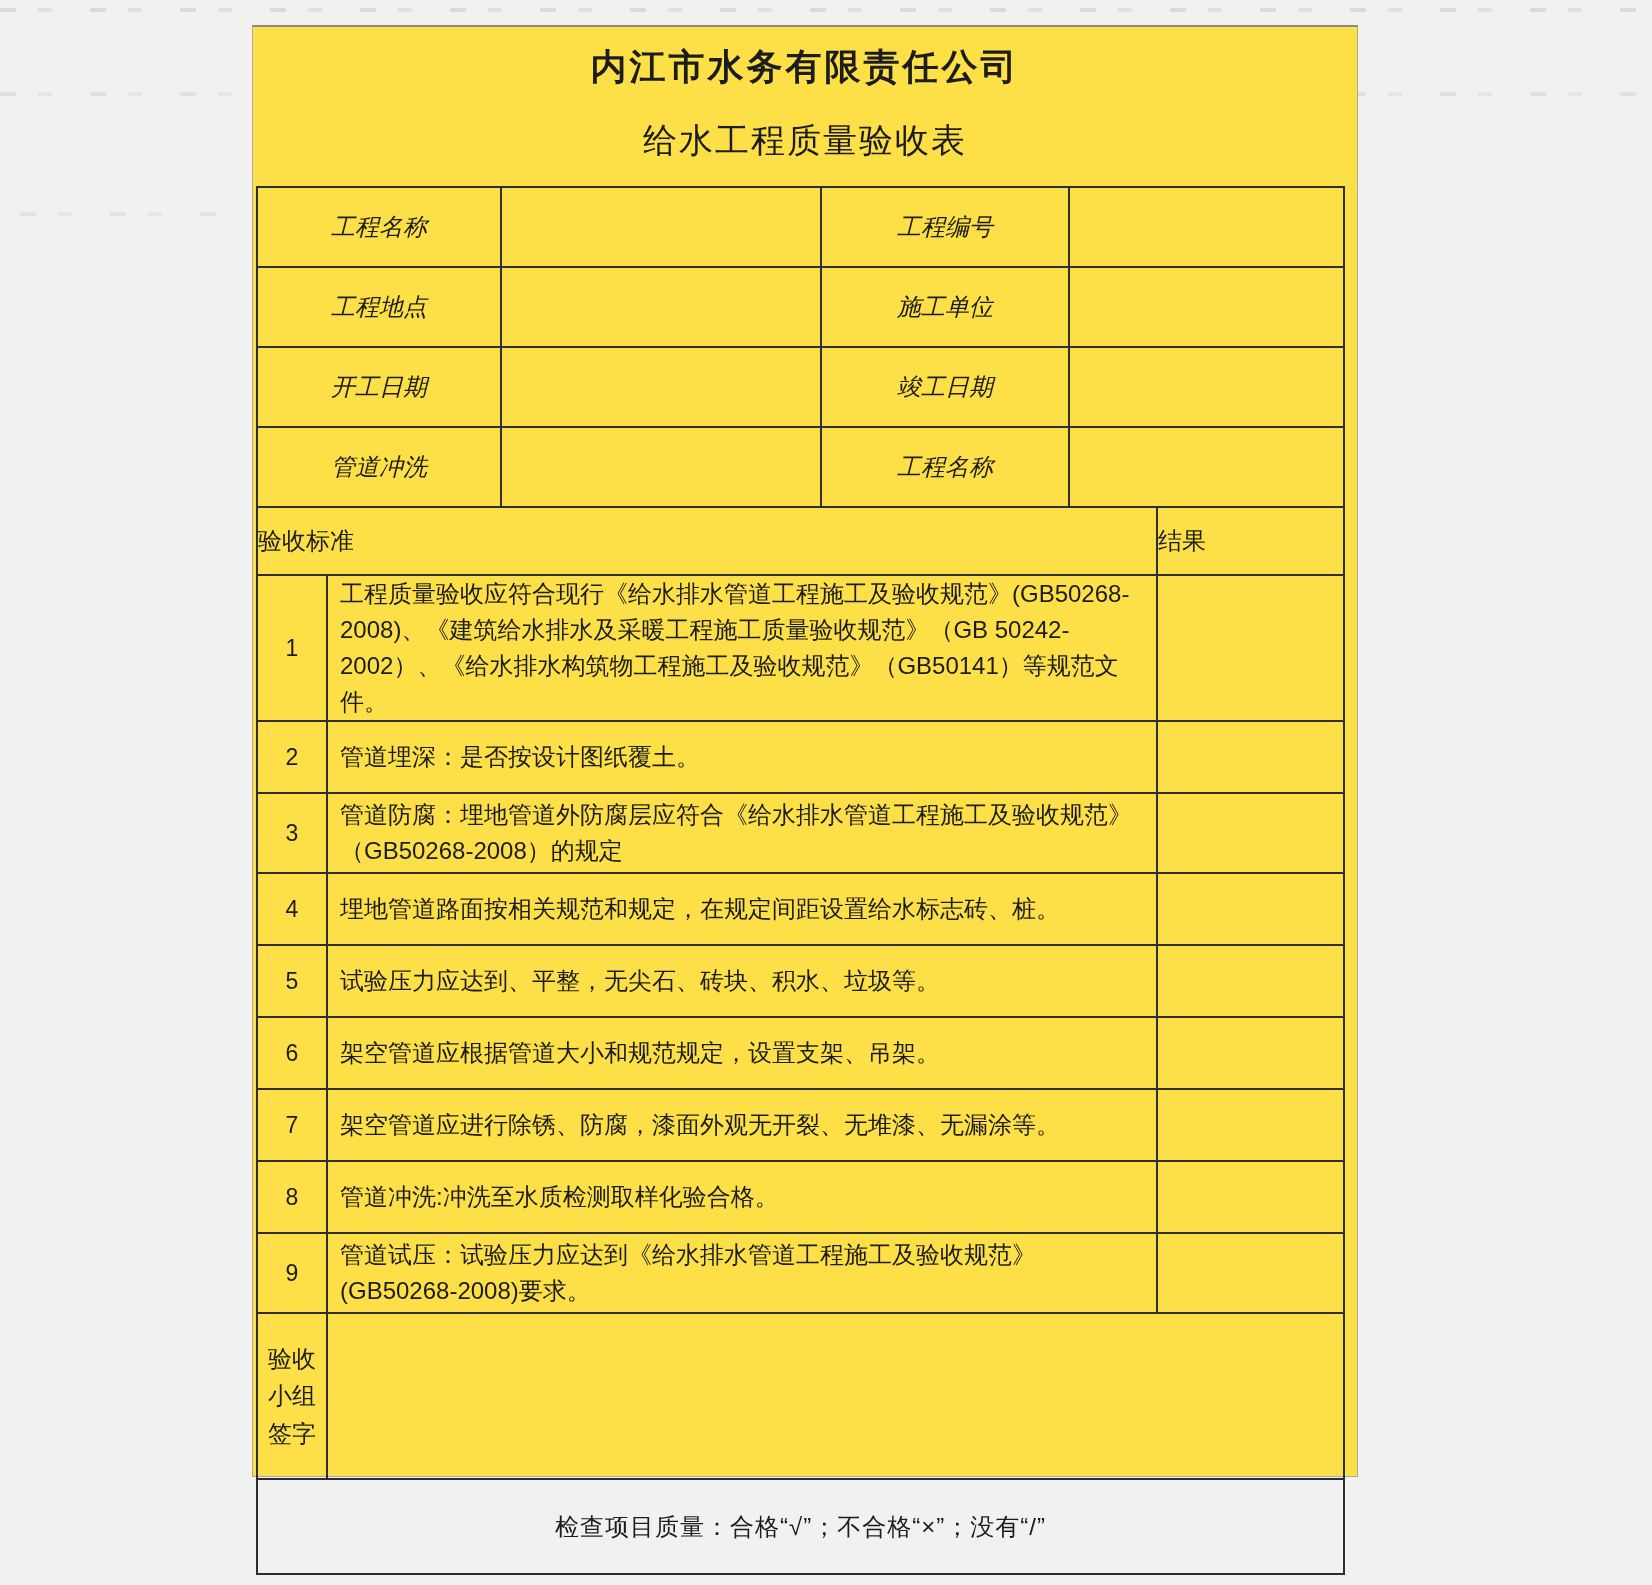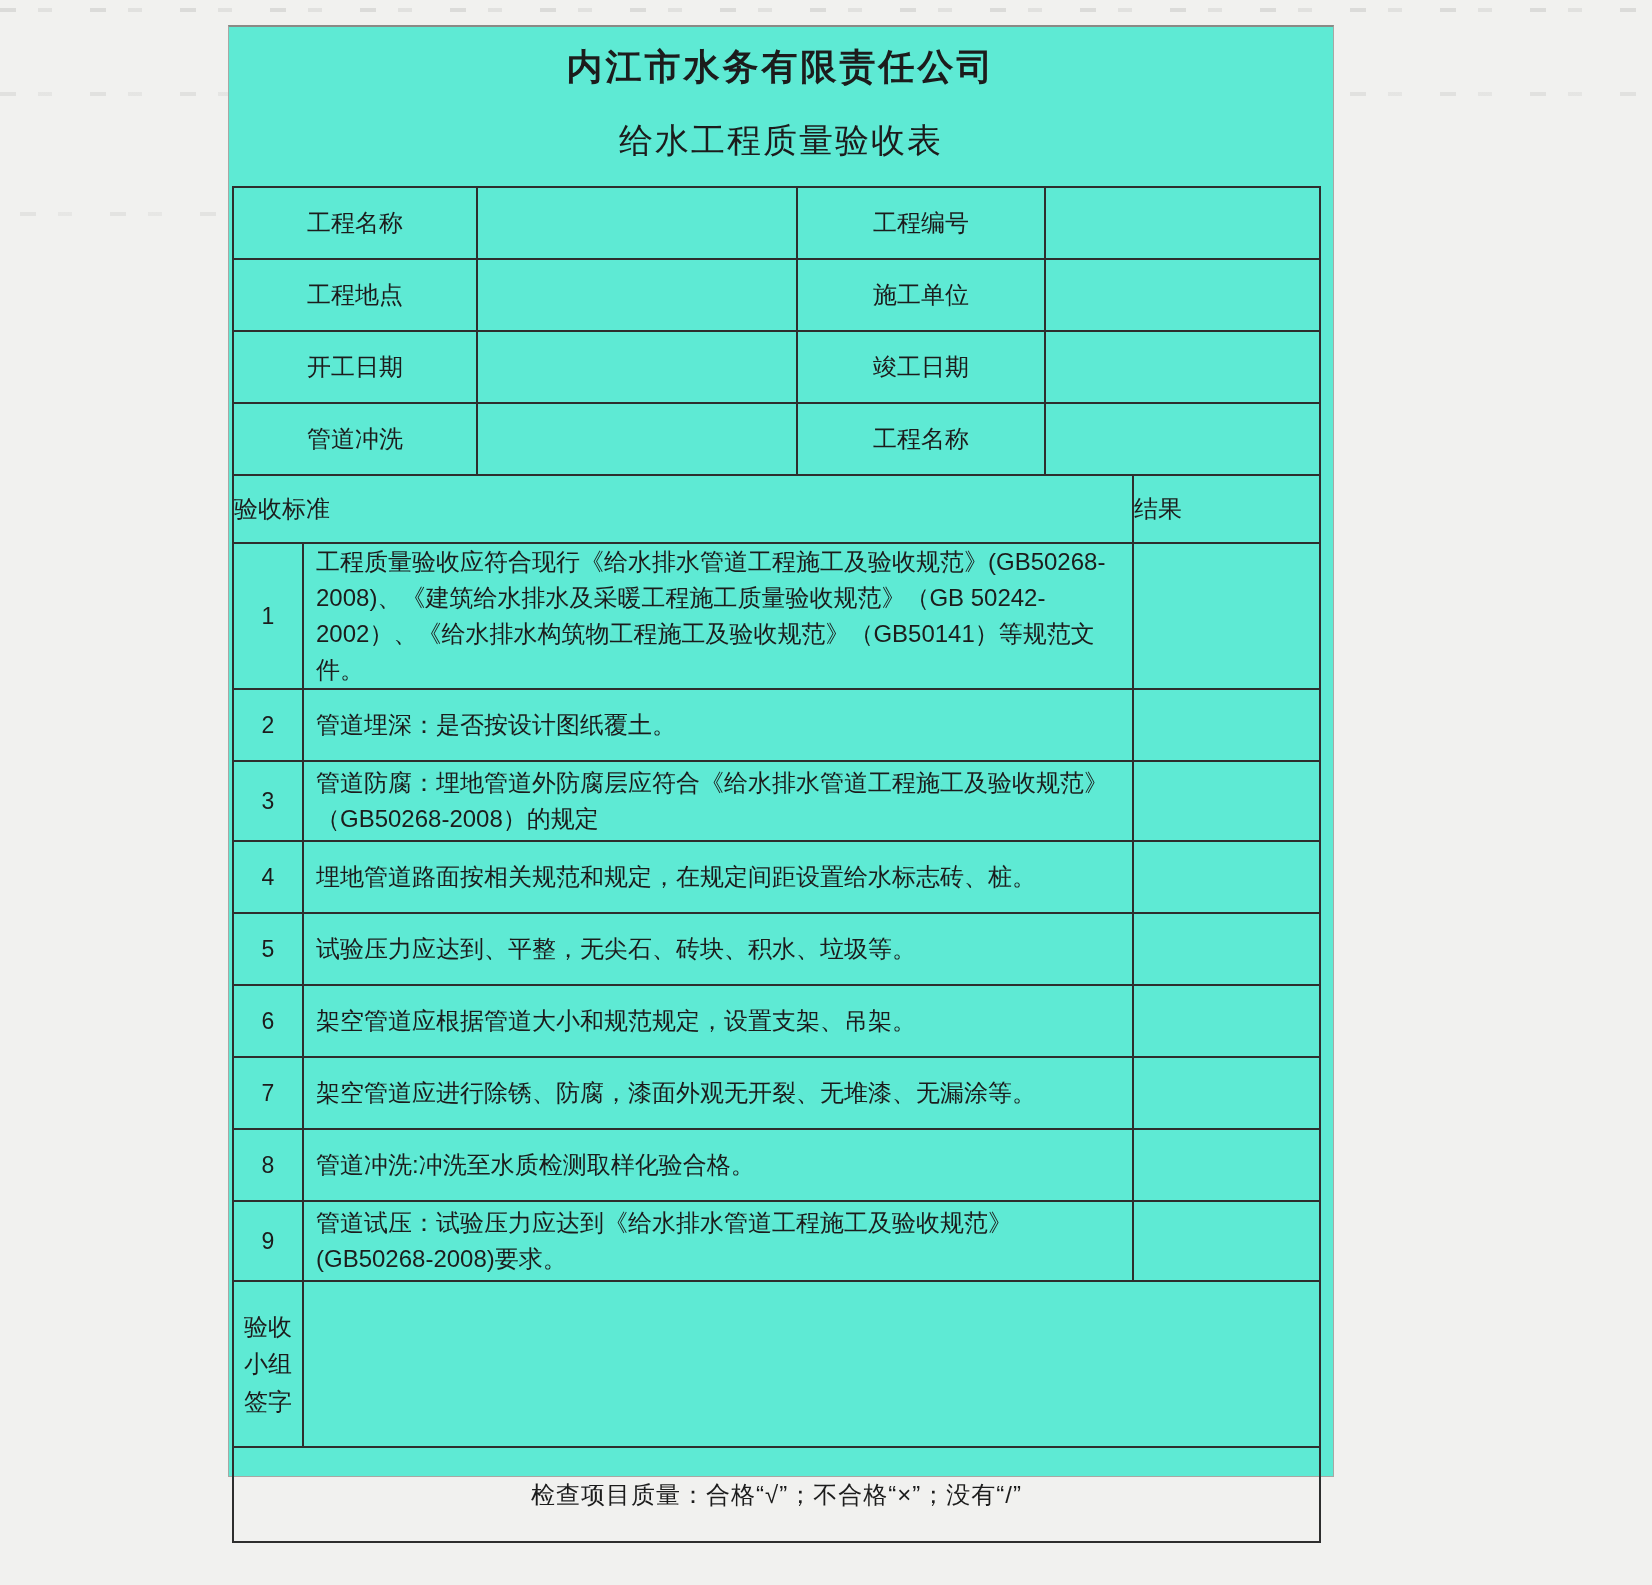--- a/index.html
+++ b/index.html
@@ -15,23 +15,23 @@
     position: absolute;
     height: 4px;
     background: repeating-linear-gradient(90deg, #c9c9c7 0 16px, transparent 16px 38px, #d4d4d2 38px 52px, transparent 52px 90px);
     opacity: 0.55;
   }
   #noise-1 { left: 0; top: 8px; width: 1652px; }
   #noise-2 { left: 0; top: 92px; width: 1652px; opacity: 0.4; }
   #noise-3 { left: 20px; top: 212px; width: 210px; opacity: 0.35; }
   .page {
     position: absolute;
-    left: 228px; top: 25px;
+    left: 252px; top: 25px;
     width: 1106px; height: 1452px;
-    background: #5eead4;
+    background: #fde047;
     border: 1px solid #a8a8a4;
     border-top: 2px solid #8a8a86;
     padding-top: 16px;
   }
   .doc-title {
     text-align: center;
     font-size: 36px;
     font-weight: 700;
     letter-spacing: 3px;
     margin-bottom: 26px;
@@ -48,21 +48,21 @@
     table-layout: fixed;
     margin-left: 3px;
     width: 1087px;
   }
   td {
     border: 2px solid #2e2e2e;
     font-size: 24px;
     vertical-align: middle;
   }
   
-  .info-table td { height: 72px; text-align: center; }
+  .info-table td { height: 80px; text-align: center; font-style: italic; }
   .info-table .lab { font-weight: 400; }
   
   .std-table { margin-top: -2px; }
   .std-table .hdr td { height: 68px; text-align: left; }
   .std-table .num { text-align: center; font-size: 23px; }
   .std-table .txt { padding: 0 12px; line-height: 1.5; text-align: left; }
   .std-table .res { }
   tr.h-r1 { height: 122px; }
   tr.h-1line { height: 72px; }
   tr.h-2line { height: 80px; }

